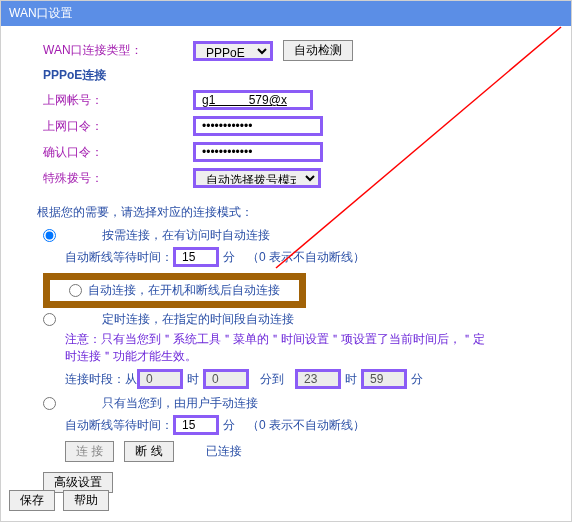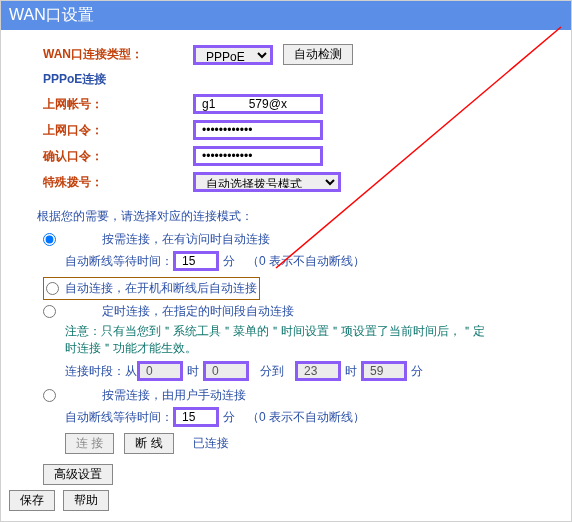--- a/index.html
+++ b/index.html
@@ -1,65 +1,65 @@
 <!DOCTYPE html>
 <html><head>
 <meta charset="utf-8">
 <style>
 * { box-sizing: border-box; margin: 0; padding: 0; }
 body { font-family: "SimSun", "宋体", sans-serif; font-size: 12px; background: #fff; }
 .container { width: 572px; height: 522px; border: 1px solid #d0d0d0; position: relative; }
-.titlebar { background: #5b8ee6; color: #fff; padding: 4px 8px; font-size: 16px; }
+.titlebar { background: #5b8ee6; color: #fff; padding: 4px 8px; font-size: 12px; }
 .content { padding: 14px 20px 10px 42px; color: #2a4fa6; }
 .row { margin-bottom: 6px; display: flex; align-items: center; }
-.label { width: 150px; color: #c2410c; font-weight: bold; }
+.label { width: 150px; color: #a21caf; }
 .bold { font-weight: bold; }
 select, input[type=text], input[type=password] { font-size: 12px; border: 3px solid #8b5cf6; padding: 1px 6px; height: 20px; background: #fff; }
 input[type=text].small { width: 46px; }
 input[type=text].disabled { background: #ececec; }
 select { background: #efefef; }
 button { font-size: 12px; padding: 1px 10px; border: 1px solid #888; background: #efefef; cursor: pointer; }
 .sep { height: 10px; }
 .radio-row { margin: 3px 0 3px 0; display: flex; align-items: center; gap: 40px; }
 .radio-row input { margin-right: 6px; }
 .indent { margin-left: 22px; }
-.highlight { border: 1px solid #a16207; padding: 2px 2px; display: inline-flex; align-items: center; }
-.note { color: #0f766e; }
+.highlight { border: 7px solid #a16207; padding: 2px 19px; display: inline-flex; align-items: center; }
+.note { color: #6d28d9; }
 .footer { position: absolute; bottom: 10px; left: 8px; display: flex; gap: 8px; }
 .red-line { position: absolute; left: 0; top: 0; pointer-events: none; }
 .link-btn { color: #888; }
 </style>
 </head>
 <body>
 
 <div class="container">
   <div class="titlebar">WAN口设置</div>
   <div class="content">
     <div class="row">
       <span class="label">WAN口连接类型：</span>
       <select style="width:80px;"><option>PPPoE</option></select>
       <span style="width:10px;"></span>
       <button>自动检测</button>
     </div>
     <div class="row bold">PPPoE连接</div>
     <div class="row">
       <span class="label">上网帐号：</span>
-      <input type="text" style="width: 130px;" value="g1          579@x">
+      <input type="text" style="width: 120px; text-decoration: underline;" value="g1          579@x">
     </div>
     <div class="row">
       <span class="label">上网口令：</span>
       <input type="text" style="width: 130px;" value="••••••••••••">
     </div>
     <div class="row">
       <span class="label">确认口令：</span>
       <input type="text" style="width: 130px;" value="••••••••••••">
     </div>
     <div class="row">
       <span class="label">特殊拨号：</span>
-      <select style="width:148px;"><option>自动选择拨号模式</option></select>
+      <select style="width:128px;"><option>自动选择拨号模式</option></select>
     </div>
     <div class="sep"></div>
     <div class="row" style="margin-left:-6px;">根据您的需要，请选择对应的连接模式：</div>
 
     <div class="radio-row">
       <input type="radio" name="m" checked="" style="">
       <span>按需连接，在有访问时自动连接</span>
     </div>
     <div class="row indent">
       <span>自动断线等待时间：</span>
@@ -88,34 +88,34 @@
       <input type="text" class="small disabled" disabled="" value="0" style="">
       <span style="margin:0 11px;">分到</span>
       <input type="text" class="small disabled" disabled="" value="23" style="">
       <span style="margin:0 4px;">时</span>
       <input type="text" class="small disabled" disabled="" value="59" style="">
       <span style="margin:0 4px;">分</span>
     </div>
 
     <div class="radio-row">
       <input type="radio" name="m" style="">
-      <span>按需连接，由用户手动连接</span>
+      <span>只有当您到，由用户手动连接</span>
     </div>
     <div class="row indent">
       <span>自动断线等待时间：</span>
       <input type="text" class="small" value="15" style="">
       <span style="margin:0 4px;">分</span>
       <span style="margin-left:8px;">（0 表示不自动断线）</span>
     </div>
 
     <div class="row indent" style="margin-top:6px;">
       <button class="link-btn" disabled="">连 接</button>
       <span style="width:10px;"></span>
       <button>断 线</button>
-      <span style="margin-left:19px;">已连接</span>
+      <span style="margin-left:32px;">已连接</span>
     </div>
 
     <div class="row" style="margin-top:10px;">
       <button>高级设置</button>
     </div>
   </div>
 
   <div class="footer">
     <button>保存</button>
     <button>帮助</button>

